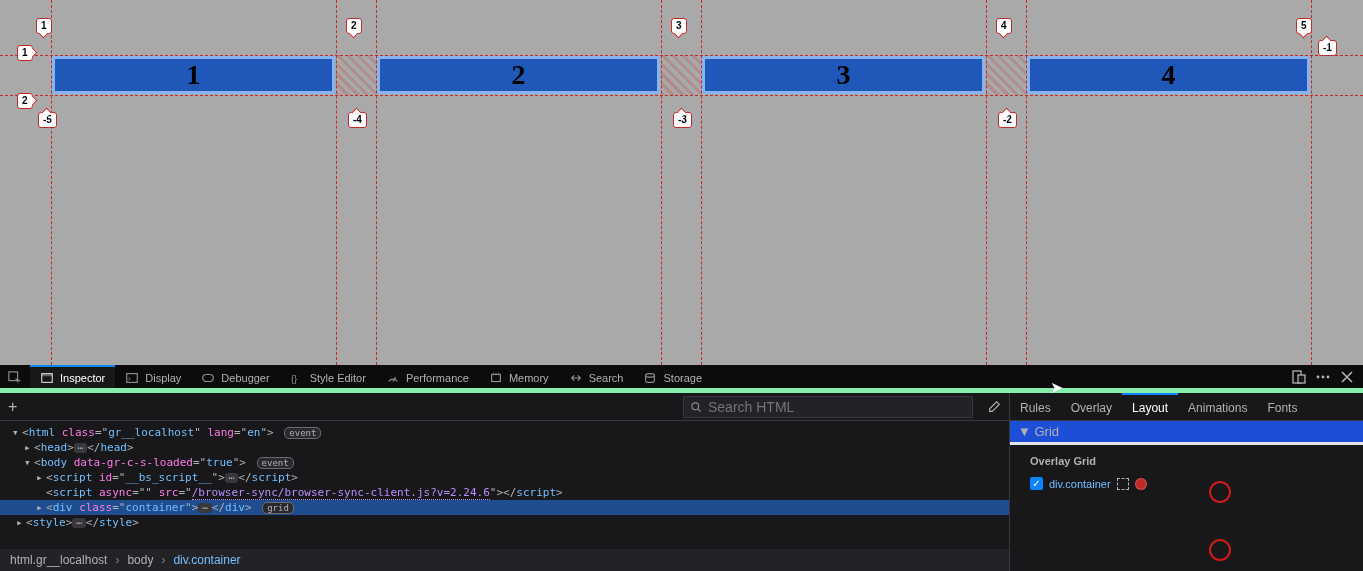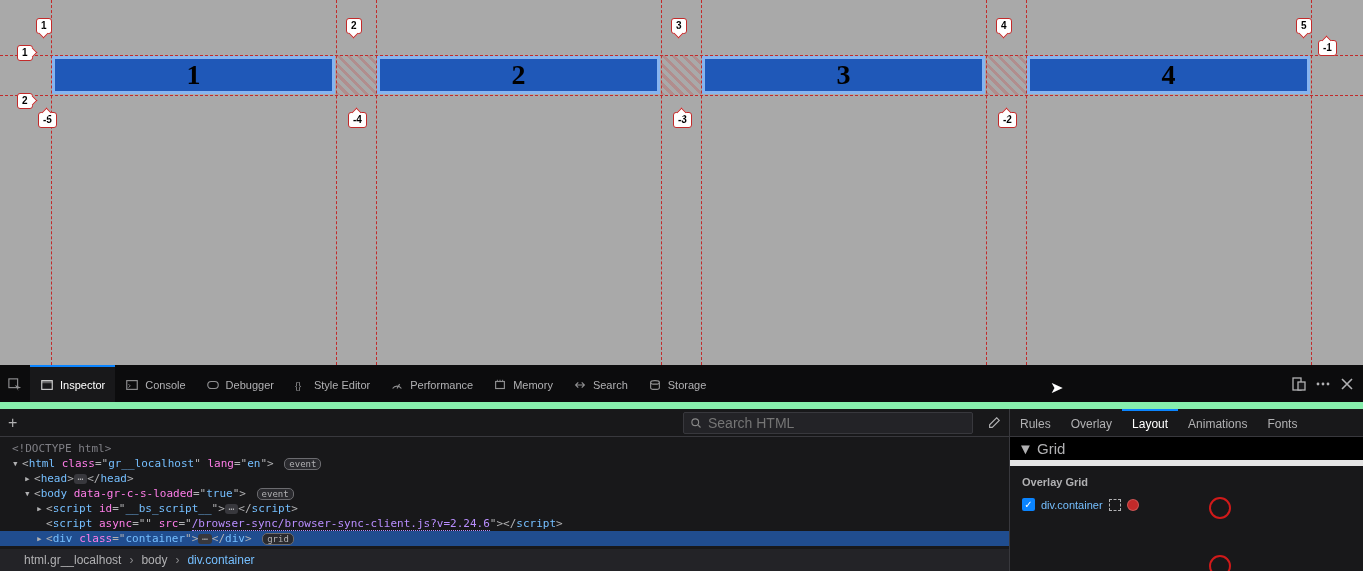--- a/index.html
+++ b/index.html
@@ -83,25 +83,25 @@
 
   
   .devtools {
     position: absolute;
     top: 365px; left: 0; right: 0; bottom: 0;
     background: #18181a;
     display: flex;
     flex-direction: column;
   }
   .toolbox-tabs {
-    height: 44px;
+    height: 28px;
     background: #0c0c0d;
     display: flex;
     align-items: stretch;
-    border-bottom: 7px solid #86efac;
+    border-bottom: 5px solid #86efac;
   }
   .tab-btn {
     display: flex;
     align-items: center;
     gap: 6px;
     padding: 0 10px;
     color: #b1b1b3;
     cursor: pointer;
     border-top: 2px solid transparent;
   }
@@ -196,21 +196,21 @@
     padding: 0 4px;
     font-size: 9px;
     color: #b1b1b3;
     margin-left: 4px;
     background: #2a2a2e;
   }
   .markup-breadcrumb {
     height: 22px;
     display: flex;
     align-items: center;
-    padding: 0 24px;
+    padding: 0 10px;
     gap: 2px;
     background: #232327;
     color: #b1b1b3;
     font-size: 12px;
   }
   .crumb-sep { margin: 0 6px; opacity: .7; color:#b1b1b3; display:inline-flex; align-items:center;}
   .crumb-last { color: #75bfff; }
 
   
   .sidebar {
@@ -232,34 +232,34 @@
     display: flex;
     align-items: center;
     cursor: pointer;
     color: #b1b1b3;
     border-top: 2px solid transparent;
     font-size: 12px;
   }
   .side-tab.active { color: #fff; border-top-color: #0a84ff; }
 
   .accordion-hdr {
-    background: #000000;
+    background: #1d4ed8;
     padding: 3px 8px;
     color: #b1b1b3;
-    font-size: 15px;
-    border-bottom: 6px solid #e5e5e5;
+    font-size: 13px;
+    border-bottom: 3px solid #e5e5e5;
   }
   .grid-pane {
     padding: 10px 12px;
     display: flex;
     gap: 16px;
     color: #b1b1b3;
     font-size: 11px;
   }
-  .grid-col { flex: 1; }
+  .grid-col { flex: 1; margin-left: 8px; }
   .col-hdr { font-weight: 600; margin-bottom: 10px; }
   .grid-row { display: flex; align-items: center; gap: 6px; margin-bottom: 12px; white-space: nowrap; }
   .chk {
     width: 13px; height: 13px;
     border-radius: 2px;
     background: #fff;
     display: inline-flex;
     align-items: center;
     justify-content: center;
     cursor: pointer;
@@ -362,21 +362,21 @@
           <rect x="2" y="3" width="12" height="10" fill="none" stroke="#fff" stroke-width="1.3"></rect>
           <rect x="2" y="3" width="12" height="3" fill="#fff" opacity="0.4"></rect>
         </svg>
       <span>Inspector</span>
     </div>
     <div class="tab-btn">
       <svg class="tab-icon" viewBox="0 0 16 16">
           <rect x="2" y="3" width="12" height="10" fill="none" stroke="#b1b1b3" stroke-width="1.3"></rect>
           <path d="M4 7 l2 2 l-2 2" fill="none" stroke="#b1b1b3"></path>
         </svg>
-      <span>Console</span>
+      <span>Display</span>
     </div>
     <div class="tab-btn">
       <svg class="tab-icon" viewBox="0 0 16 16">
           <rect x="2" y="4" width="12" height="8" rx="4" fill="none" stroke="#b1b1b3" stroke-width="1.3"></rect>
         </svg>
       <span>Debugger</span>
     </div>
     <div class="tab-btn">
       <svg class="tab-icon" viewBox="0 0 16 16">
           <text x="1" y="12" font-size="11" fill="#b1b1b3">{}</text>
@@ -440,23 +440,20 @@
               <line x1="11" y1="11" x2="14" y2="14" stroke="#888" stroke-width="1.5"></line>
             </svg>
           <input type="text" placeholder="Search HTML" style="">
         </div>
         <svg class="icon-btn eyedrop" width="14" height="14" viewBox="0 0 16 16">
             <path d="M11 2 l3 3 l-8 8 l-3 0 l0 -3 z" fill="none" stroke="#b1b1b3" stroke-width="1.3"></path>
           </svg>
       </div>
 
       <div class="markup-tree">
-        <div class="tree-line">
-          <span class="doctype">&lt;!DOCTYPE html&gt;</span>
-        </div>
         <div class="tree-line">
           <span class="twisty">▾</span><span class="punct">&lt;</span><span class="tag">html</span>
           <span class="attr-n">class</span><span class="punct">="</span><span class="attr-v">gr__localhost</span><span class="punct">" </span>
           <span class="attr-n">lang</span><span class="punct">="</span><span class="attr-v">en</span><span class="punct">"&gt;</span>
           <span class="badge">event</span>
         </div>
         <div class="tree-line" style="padding-left:24px">
           <span class="twisty">▸</span><span class="punct">&lt;</span><span class="tag">head</span><span class="punct">&gt;</span><span class="ellip">⋯</span><span class="punct">&lt;/</span><span class="tag">head</span><span class="punct">&gt;</span>
         </div>
         <div class="tree-line" style="padding-left:24px">

